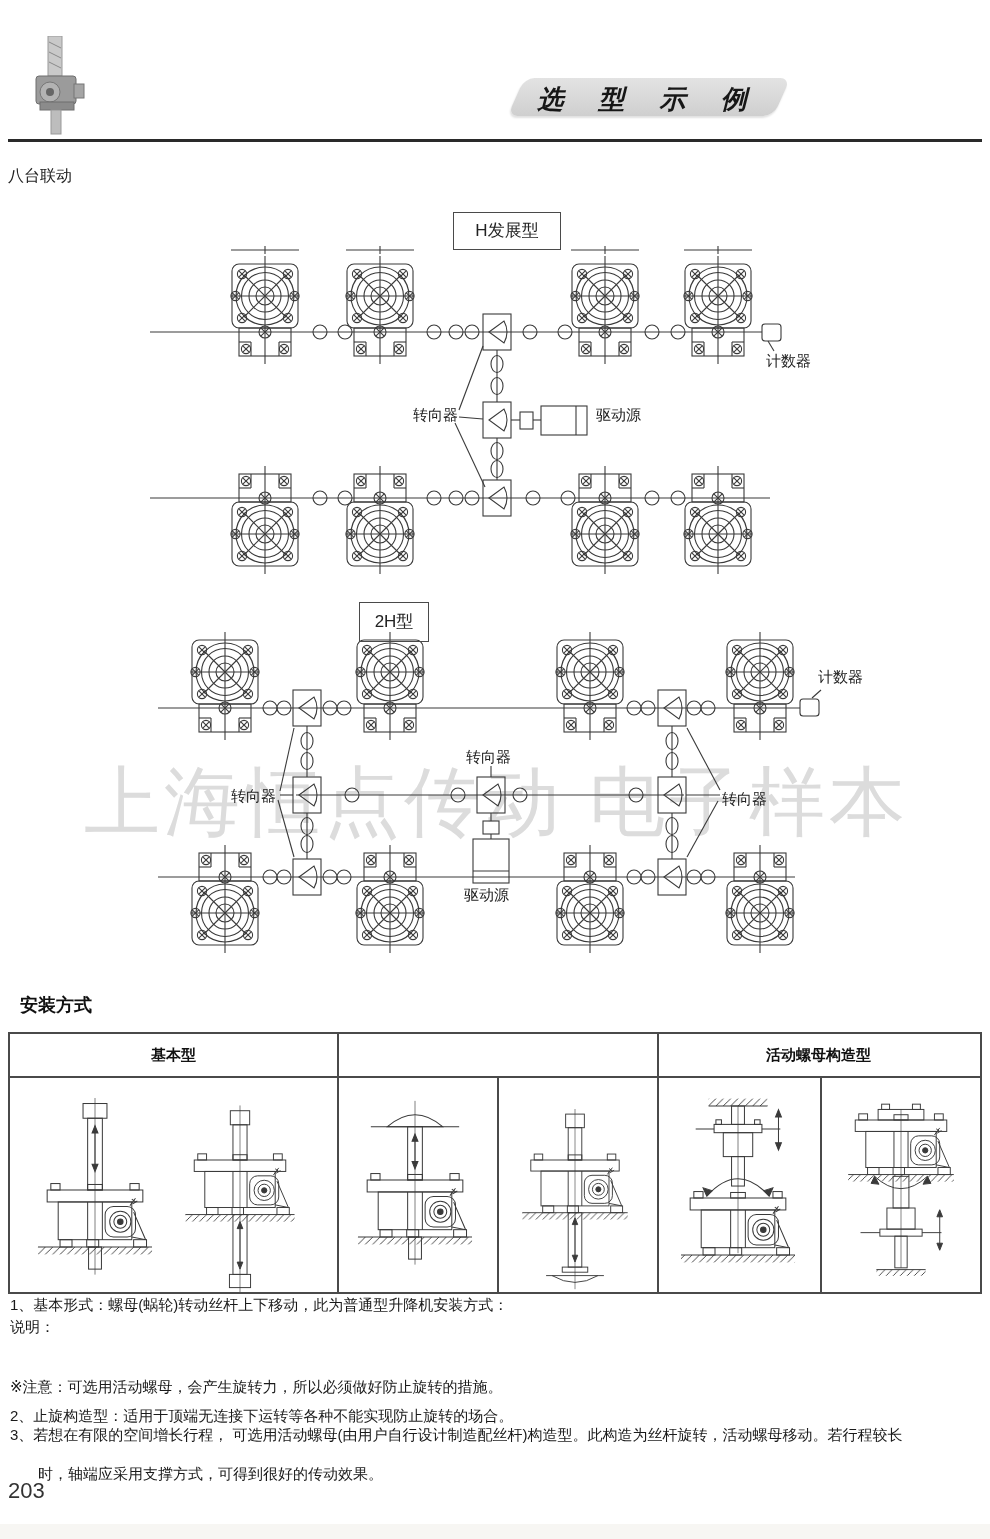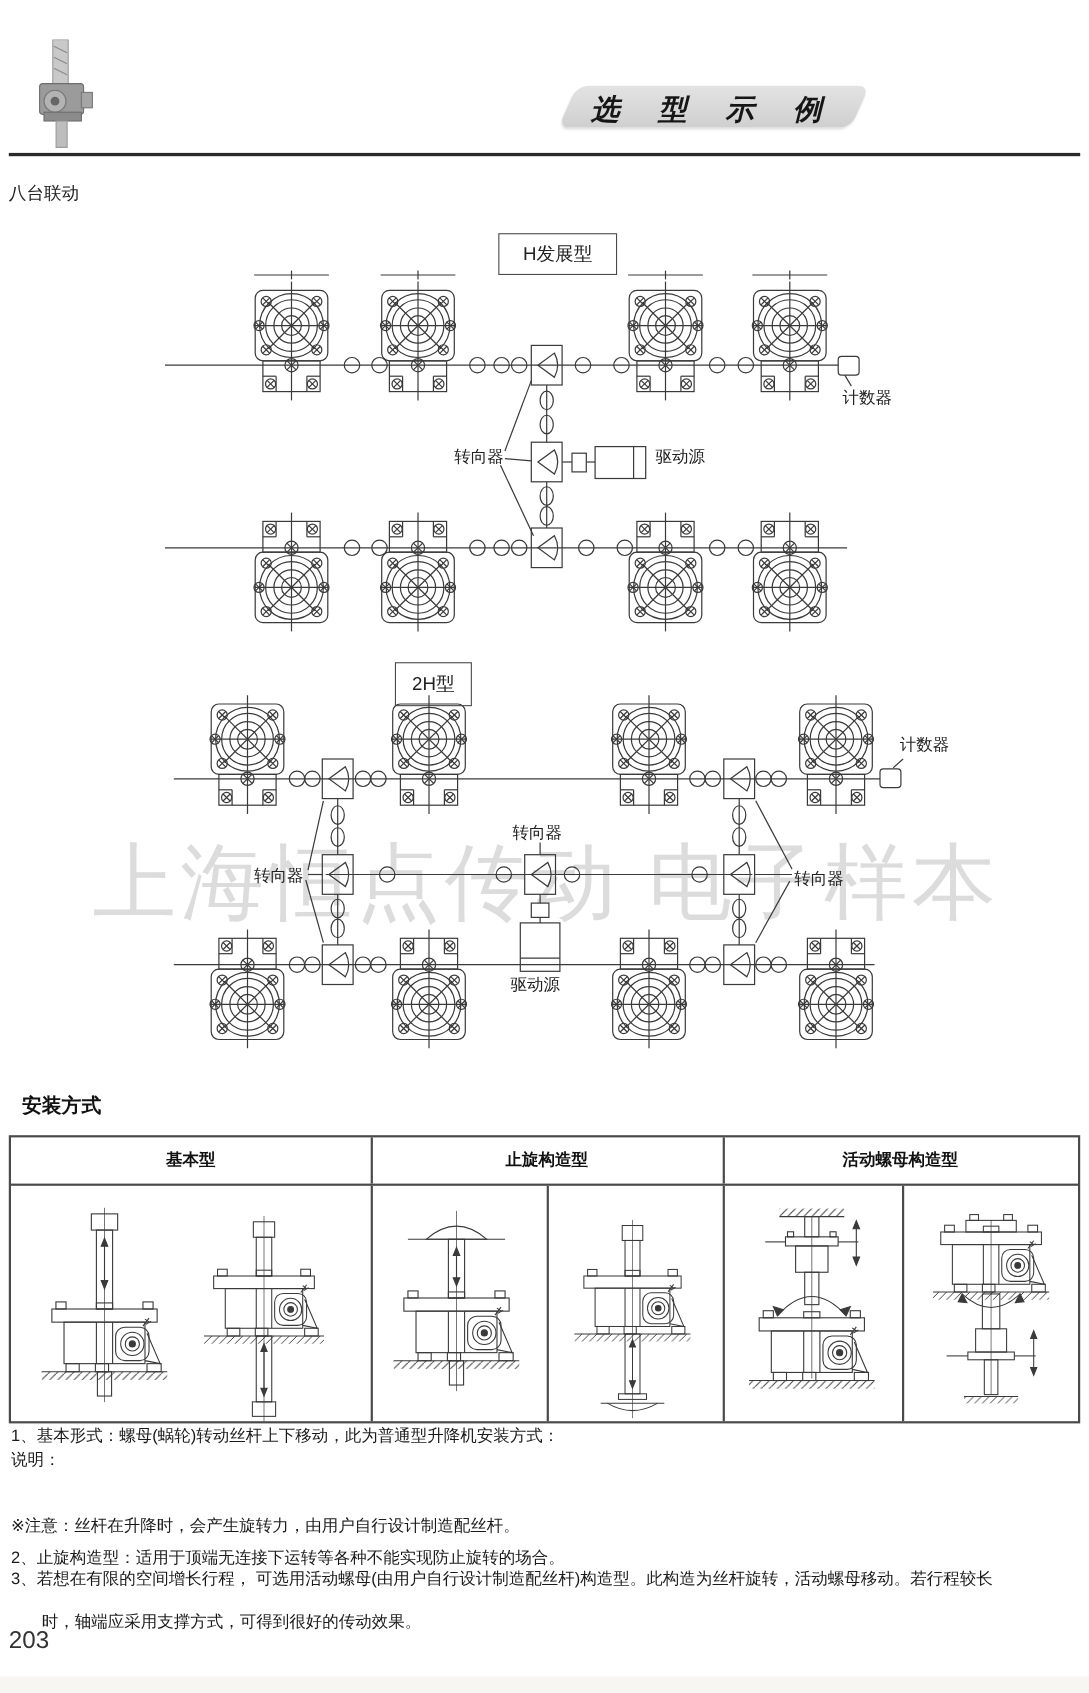--- a/index.html
+++ b/index.html
@@ -282,21 +282,20 @@
 
   <div class="abs" id="itable">
     <div class="sep" style="left:327px;top:0;width:2px;height:42px;"></div>
     <div class="sep" style="left:647px;top:0;width:2px;height:42px;"></div>
     <div class="sep" style="left:0;top:42px;width:970px;height:2px;"></div>
     <div class="sep" style="left:327px;top:44px;width:2px;height:214px;"></div>
     <div class="sep" style="left:487px;top:44px;width:2px;height:214px;"></div>
     <div class="sep" style="left:647px;top:44px;width:2px;height:214px;"></div>
     <div class="sep" style="left:810px;top:44px;width:2px;height:214px;"></div>
     <div class="hcell" style="left:0;width:327px;">基本型</div>
-    <div class="hcell" style="left:327px;width:320px;">止旋构造型</div>
     <div class="hcell" style="left:647px;width:323px;">活动螺母构造型</div>
   </div>
 
   <svg class="abs" style="left:0;top:1060px;" width="990" height="250" viewBox="0 0 990 250">
     <defs>
       <pattern id="hp" width="8" height="8" patternUnits="userSpaceOnUse">
         <path d="M0,8 L8,0" stroke="#3a3a3a" stroke-width="1"></path>
       </pattern>
       <g id="sb" class="ln">
         <rect x="-52" y="0" width="104" height="13"></rect>
@@ -418,20 +417,20 @@
       <line x1="-28" y1="170" x2="28" y2="170"></line>
       <rect x="-28" y="170" width="56" height="7" fill="url(#hp)" stroke="none"></rect>
       <line x1="44" y1="108" x2="44" y2="142"></line>
       <polygon points="44,102 40.8,110 47.2,110" fill="#3a3a3a"></polygon>
       <polygon points="44,148 40.8,140 47.2,140" fill="#3a3a3a"></polygon>
     </g>
   </svg>
 
   <div class="abs notes" style="top:1318px;">说明：</div>
   <div class="abs notes" style="top:1296px;">1、基本形式：螺母(蜗轮)转动丝杆上下移动，此为普通型升降机安装方式：</div>
-  <div class="abs notes" style="top:1378px;">※注意：丝杆在升降时，会产生旋转力，由用户自行设计制造配丝杆。</div>
+  <div class="abs notes" style="top:1378px;">※注意：可选用活动螺母，会产生旋转力，所以必须做好防止旋转的措施。</div>
   <div class="abs notes" style="top:1407px;text-align:center;">2、止旋构造型：适用于顶端无连接下运转等各种不能实现防止旋转的场合。</div>
   <div class="abs notes" style="top:1426px;">3、若想在有限的空间增长行程， 可选用活动螺母(由用户自行设计制造配丝杆)构造型。此构造为丝杆旋转，活动螺母移动。若行程较长</div>
   <div class="abs notes" style="top:1465px;left:38px;">时，轴端应采用支撑方式，可得到很好的传动效果。</div>
 
   <div class="abs" id="pagenum">203</div>
   <div class="abs" id="footband"></div>
 </div>
 
 </body></html>

